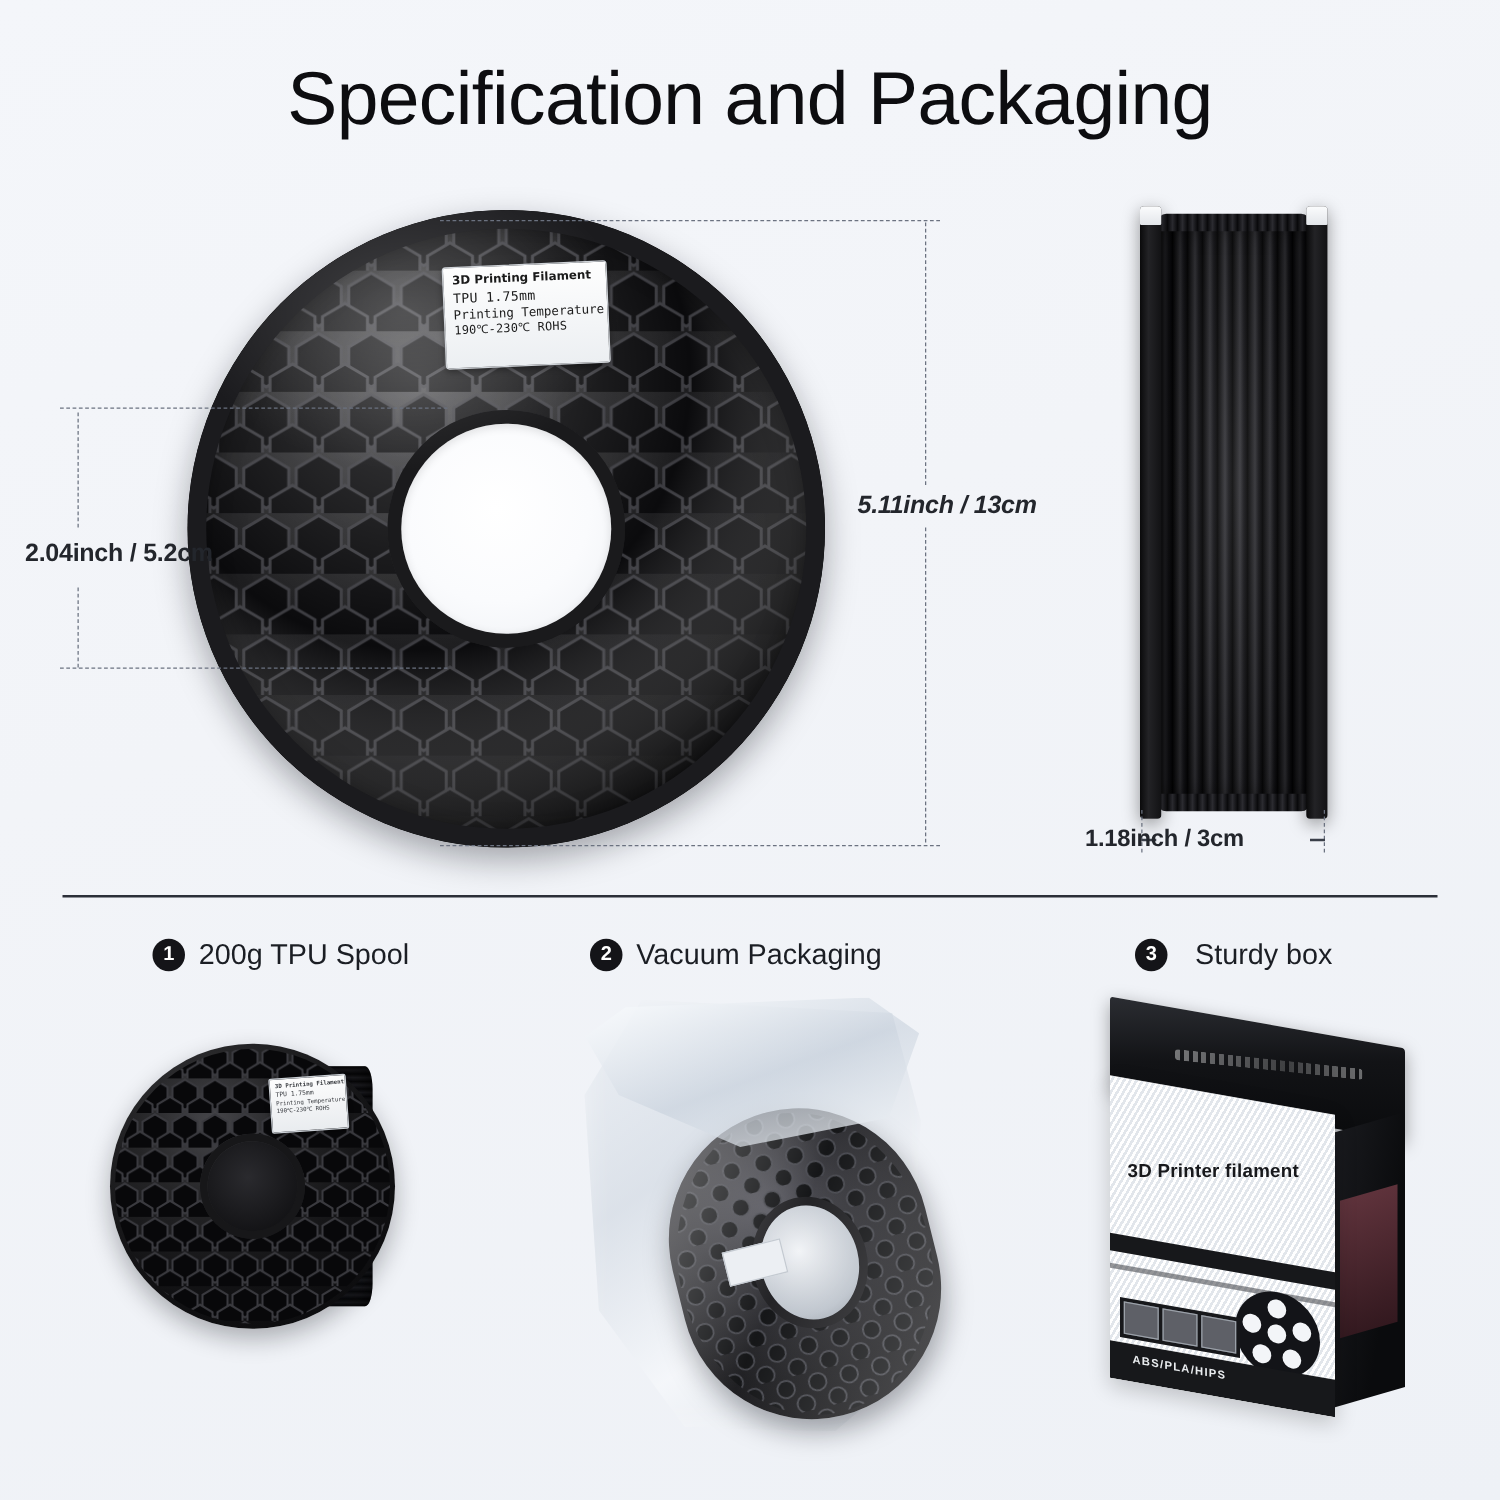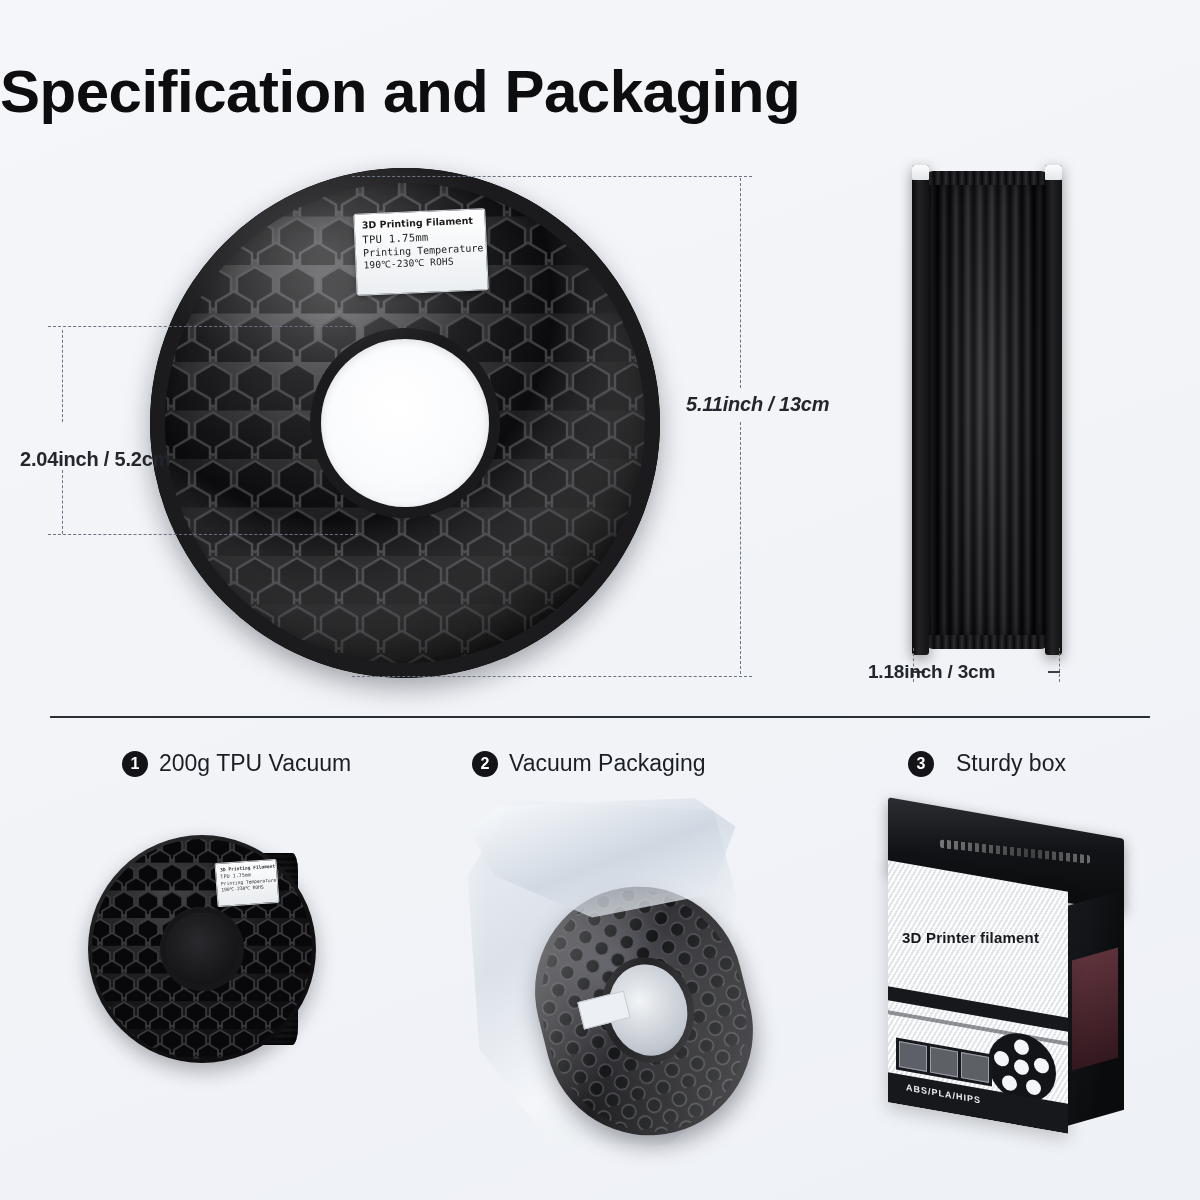--- a/index.html
+++ b/index.html
@@ -8,22 +8,23 @@
     background:linear-gradient(160deg,#f4f6fa 0%,#f2f4f8 40%,#eef1f6 100%);
     font-family:"Liberation Sans",sans-serif;
     color:#111;
     position:relative;
     overflow:hidden;
   }
   .page{position:absolute;inset:0;}
 
   
   .title{
-    position:absolute;left:0;top:57px;width:1200px;
-    font-size:60px;font-weight:bold;letter-spacing:-0.5px;
+    position:absolute;left:0;top:44px;width:1200px;
+    text-align:center;
+    font-size:60px;font-weight:normal;letter-spacing:-0.5px;
     color:#0d0d10;
     font-family:"Liberation Sans",sans-serif;
   }
 
   
   .divider{
     position:absolute;left:50px;top:716px;width:1100px;height:2px;
     background:#2b2f38;
   }
 
@@ -335,39 +336,39 @@
     </div>
     <div class="flange r">
       <div class="flange-cap" style="top:0"></div>
     </div>
   </div>
 
   <div class="dash-h" style="left:48px;top:326px;width:310px;"></div>
   <div class="dash-h" style="left:48px;top:534px;width:310px;"></div>
   <div class="dash-v" style="left:62px;top:330px;height:92px;"></div>
   <div class="dash-v" style="left:62px;top:470px;height:64px;"></div>
-  <div class="dim-label" style="left:20px;top:448px;">2.04inch / 5.2cm</div>
+  <div class="dim-label" style="left:20px;top:432px;">2.04inch / 5.2cm</div>
 
   <div class="dash-h" style="left:352px;top:176px;width:400px;"></div>
   <div class="dash-h" style="left:352px;top:676px;width:400px;"></div>
   <div class="dash-v" style="left:740px;top:178px;height:210px;"></div>
   <div class="dash-v" style="left:740px;top:422px;height:252px;"></div>
   <div class="dim-label" style="left:686px;top:393px;font-style:italic;">5.11inch / 13cm</div>
 
   <div class="dash-v" style="left:913px;top:648px;height:34px;"></div>
   <div class="dash-v" style="left:1059px;top:648px;height:34px;"></div>
   <div class="tick" style="left:913px;top:671px;width:12px;height:1.6px;"></div>
   <div class="tick" style="left:1048px;top:671px;width:12px;height:1.6px;"></div>
   <div class="dim-label" style="left:868px;top:661px;font-size:19px;">1.18inch / 3cm</div>
 
   <div class="divider"></div>
 
   <div class="cap" style="left:122px;top:750px;">
     <span class="badge">1</span>
-    <span>200g TPU Vacuum</span>
+    <span>200g TPU Spool</span>
   </div>
   <div class="cap" style="left:472px;top:750px;">
     <span class="badge">2</span>
     <span>Vacuum Packaging</span>
   </div>
   <div class="cap" style="left:908px;top:750px;gap:22px;">
     <span class="badge">3</span>
     <span>Sturdy box</span>
   </div>
 

